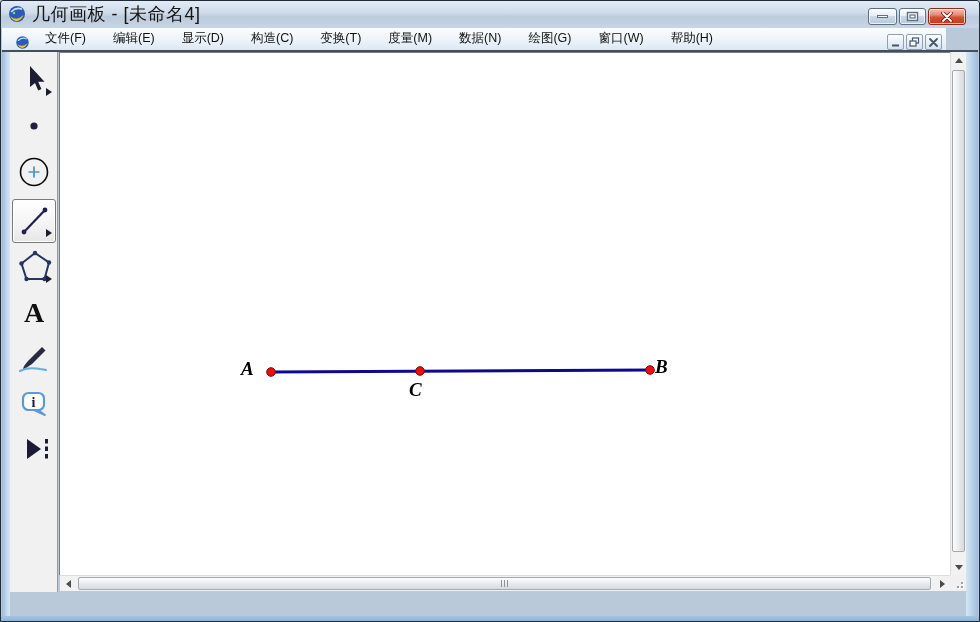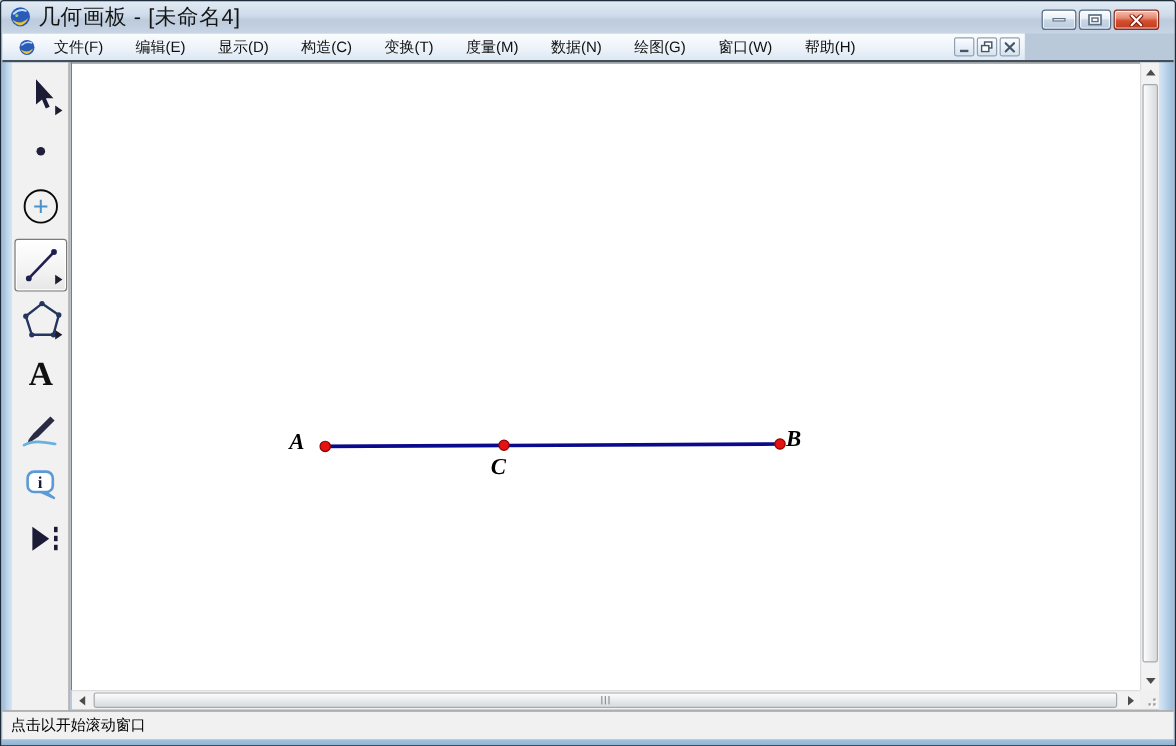--- a/index.html
+++ b/index.html
@@ -20,23 +20,23 @@
     background:linear-gradient(180deg,#fdfeff 0%,#e7eef6 45%,#cad8e8 50%,#b9cbdf 100%);
     display:flex; align-items:center; justify-content:center; box-shadow:inset 0 0 0 1px rgba(255,255,255,.7); }
   .cap-btn.min { width:29px; }
   .cap-btn.max { width:27px; }
   .cap-btn.close { width:38px; border-color:#8c2c1c;
     background:linear-gradient(180deg,#f6c1b2 0%,#e58a72 40%,#d4502f 55%,#c23a1e 100%); }
   .glyph-min { width:11px; height:3px; background:#fff; border:1px solid #5d6f82; }
   .cap-btn.close svg, .cap-btn.max svg { display:block; }
 
   
-  .menubar { position:absolute; left:2px; top:28px; width:852px; height:22px;
+  .menubar { position:absolute; left:2px; top:28px; width:944px; height:22px;
     background:linear-gradient(180deg,#fbfdfe 0%,#eef4fa 50%,#dde8f3 100%);
-    display:flex; align-items:center; }
+    display:flex; align-items:flex-end; }
   .menu-doc-icon { margin:0 8px 0 13px; width:15px; height:15px; flex:0 0 auto; }
   .menu-item { font-size:12.5px; color:#101010; padding:3px 7px; margin-right:13px; white-space:nowrap; cursor:default; }
   .mdi-group { margin-left:auto; margin-right:4px; display:flex; gap:2px; }
   .mdi-btn { width:17px; height:16px; border:1px solid #8ea0b4; border-radius:2px;
     background:linear-gradient(180deg,#fdfeff 0%,#e9f0f7 50%,#d7e2ee 100%);
     display:flex; align-items:center; justify-content:center; }
   .menu-underline { position:absolute; left:2px; top:50px; width:976px; height:2px; background:#42505e; }
 
   
   .frame-left { position:absolute; left:2px; top:52px; width:8px; height:564px;
@@ -261,18 +261,15 @@
         <div class="tri-right"></div>
       </div>
   </div>
 
   <div class="scroll-corner">
     <div class="grip-dot" style="right:3px;bottom:3px"></div>
     <div class="grip-dot" style="right:7px;bottom:3px"></div>
     <div class="grip-dot" style="right:3px;bottom:7px"></div>
   </div>
 
-  <div class="statusbar">
-    <span class="status-text">点击以开始滚动窗口</span>
-  </div>
 
   <div class="window-edge"></div>
 </div>
 
 </body></html>

